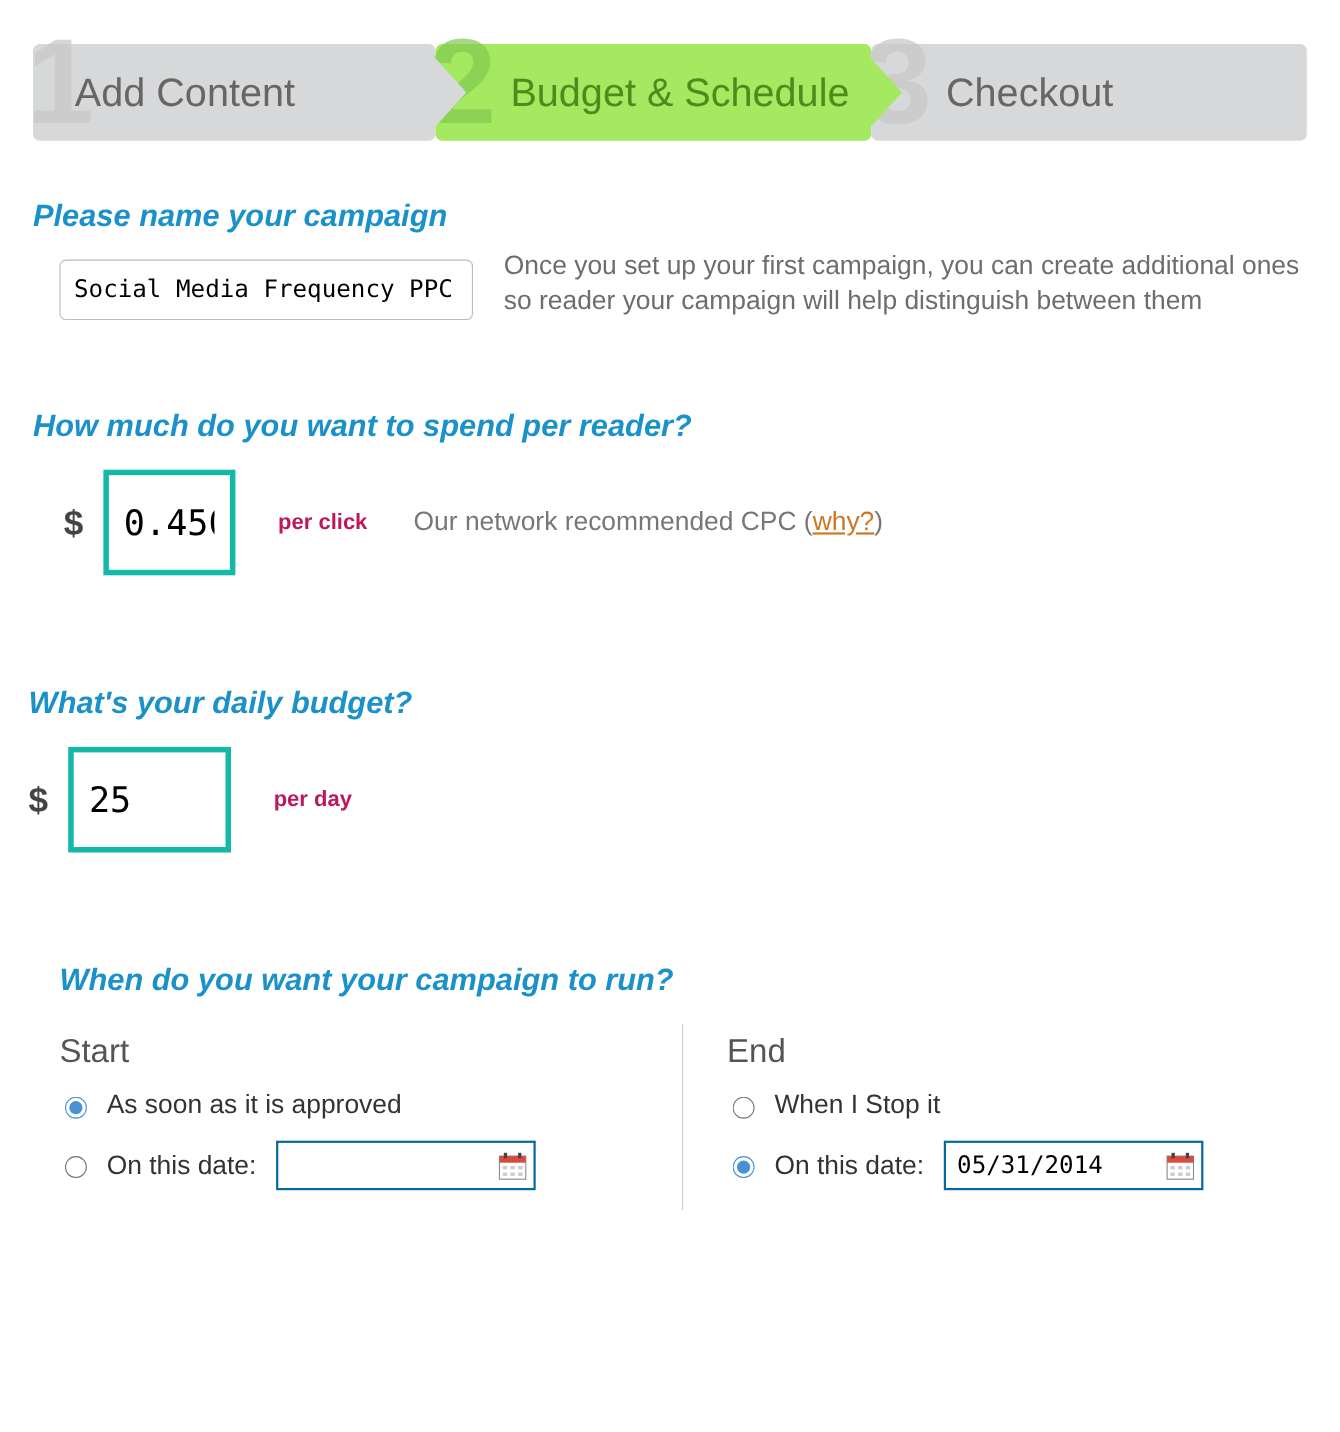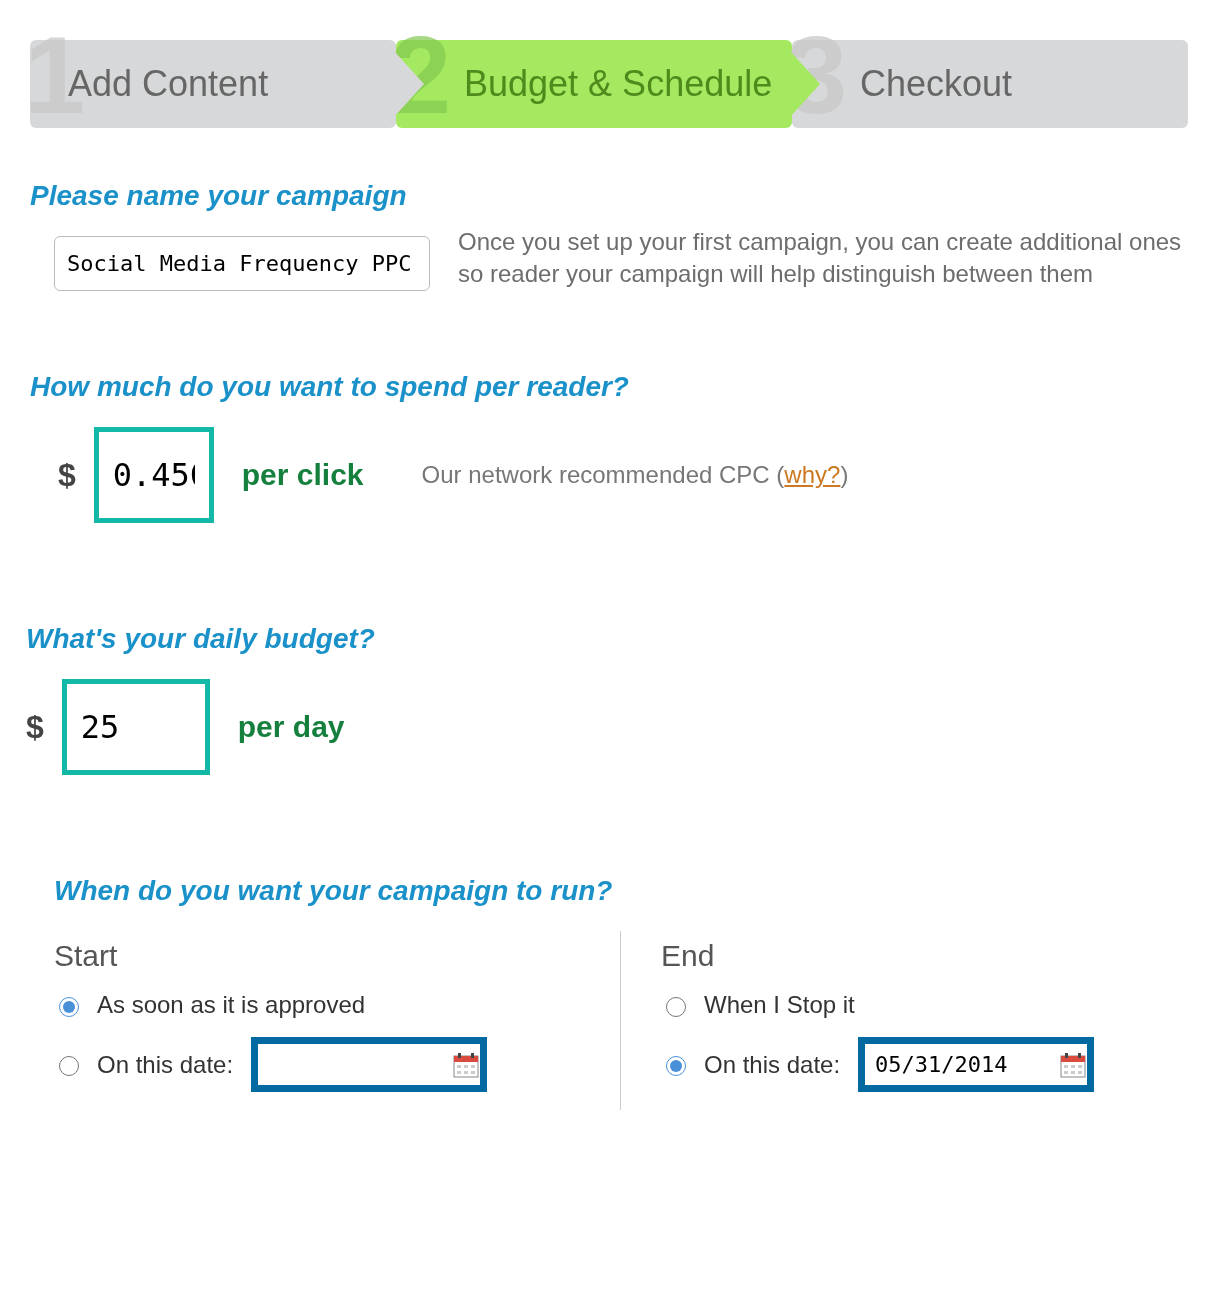--- a/index.html
+++ b/index.html
@@ -119,29 +119,29 @@
     .num-input {
       font-size: 32px;
       padding: 24px 14px;
       width: 130px;
       border: 5px solid #14b8a6;
       font-family: monospace;
       text-align: left;
     }
     .cpc-input { width: 120px; }
     .unit-label {
-      font-size: 30px;
+      font-size: 20px;
       font-weight: 700;
-      color: #15803d;
-      margin-left: 10px;
+      color: #be185d;
+      margin-left: 21px;
     }
     .cpc-hint {
       color: #777;
       font-size: 24px;
-      margin-left: 40px;
+      margin-left: 24px;
     }
     .cpc-hint a {
       color: #cc7a22;
       text-decoration: underline;
     }
 
     .schedule-container {
        margin-left: 24px;
     }
     .schedule-grid {
@@ -174,21 +174,21 @@
     .radio-row input[type="radio"] {
       width: 20px;
       height: 20px;
       margin-right: 8px;
       accent-color: #4a90d9;
     }
     .date-input {
       font-family: monospace;
       font-size: 22px;
       padding: 8px 40px 8px 10px;
-      border: 7px solid #0369a1;
+      border: 2px solid #0369a1;
       width: 236px;
       margin-left: 8px;
       position: relative;
     }
     .date-wrap {
       position: relative;
       display: inline-flex;
       align-items: center;
     }
     .cal-icon {

